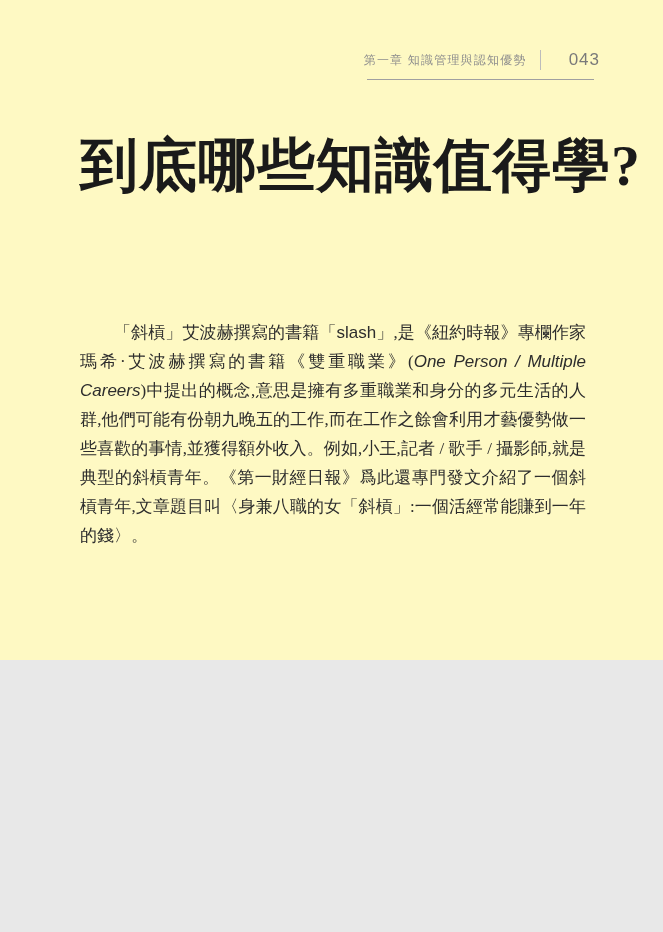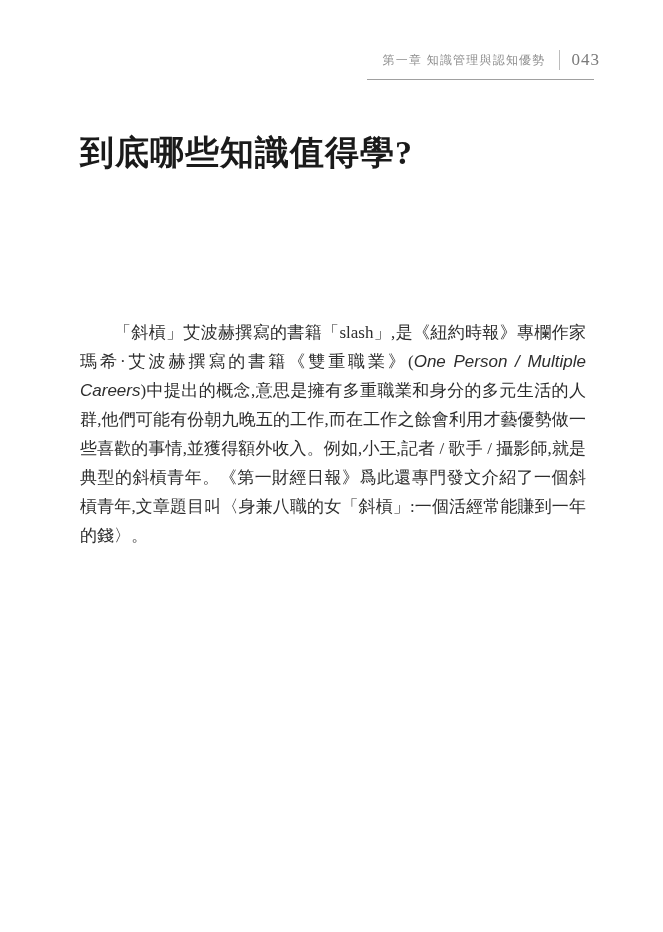--- a/index.html
+++ b/index.html
@@ -3,22 +3,22 @@
 <meta charset="utf-8">
 <style>
   html, body { margin: 0; padding: 0; }
   body {
     background: #e8e8e8;
     font-family: "Liberation Serif", serif;
   }
   .page {
     position: relative;
     width: 663px;
-    height: 932px;
-    background: #ffffff;
+    height: 660px;
+    background: #fef9c3;
     overflow: hidden;
     margin: 0 auto;
   }
   
   .running-head {
     position: absolute;
     top: 50px;
     right: 63px;
     display: flex;
     align-items: center;
@@ -30,63 +30,64 @@
     letter-spacing: 1.2px;
     color: var(--c-muted, #8e8e8e);
   }
   .head-vdiv {
     width: 1px;
     height: 20px;
     background: #bcbcbc;
     margin: 0 12px 0 13px;
   }
   .page-number {
-    font-family: Liberation Serif, serif;
+    font-family: Liberation Sans, sans-serif;
     font-size: 17px;
     letter-spacing: 1px;
     color: var(--c-pagenum, #7a7a7a);
+    margin-left: 16px;
   }
   .head-rule {
     position: absolute;
     top: 79px;
     left: 367px;
     width: 227px;
     height: 1px;
     background: var(--c-rule, #a0a0a0);
   }
   
   .section-title {
     position: absolute;
     left: 80px;
     top: 133px;
     margin: 0;
     font-family: "Liberation Serif", serif;
     font-weight: 700;
-    font-size: 34px;
+    font-size: 58px;
     line-height: 1.15;
     letter-spacing: 1px;
     color: var(--c-title, #1a1a1a);
   }
   
   .article-body {
     position: absolute;
     left: 80px;
     top: 318px;
     width: 506px;
     font-family: "Liberation Serif", serif;
     font-size: 17px;
     line-height: 29px;
     color: var(--c-text, #2d2d2d);
     text-align: justify;
   }
   .article-body p {
     margin: 0;
     text-indent: 2em;
   }
-  .latin { font-family: Liberation Serif, serif; margin-top: 40px; }
+  .latin { font-family: Liberation Sans, sans-serif; margin-top: 40px; }
   .latin-italic { font-family: Liberation Sans, sans-serif; font-style: italic; }
 </style>
 </head>
 <body>
 
 <div class="page">
 
   <div class="running-head">
     <span class="chapter-label">第一章 知識管理與認知優勢</span>
     <span class="head-vdiv"></span>

